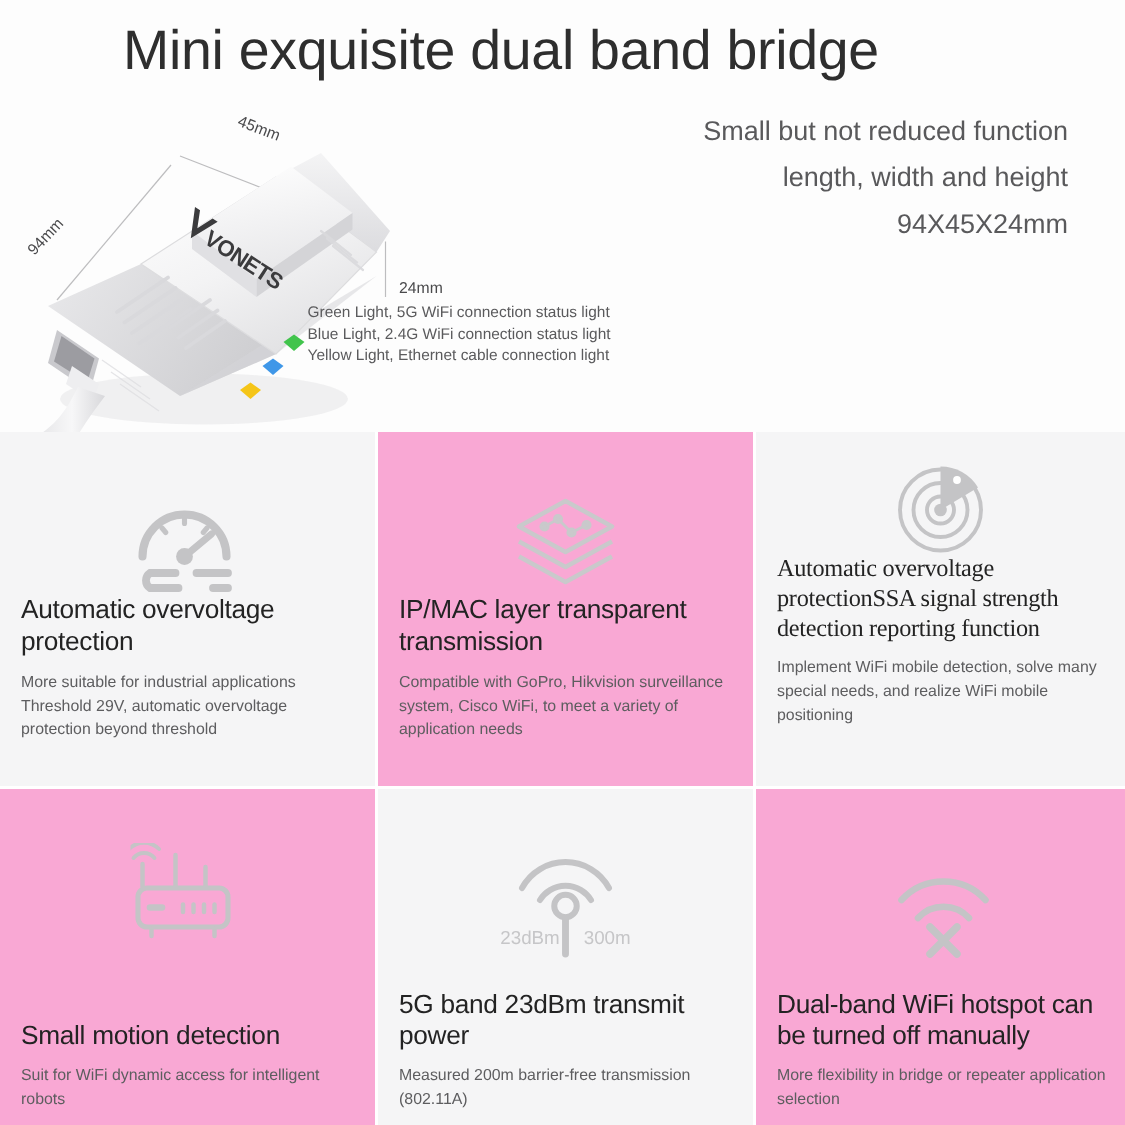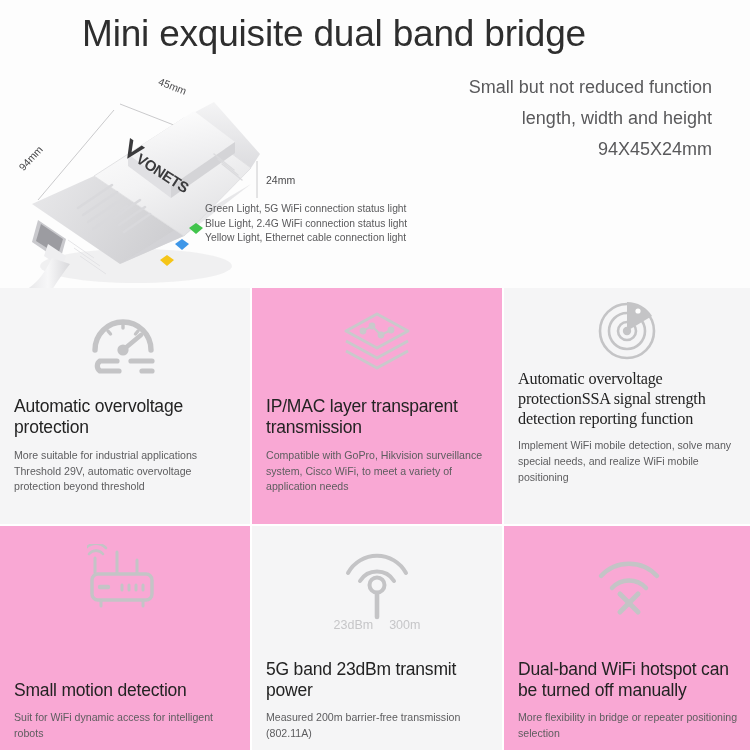--- a/index.html
+++ b/index.html
@@ -62,21 +62,21 @@
     position: relative;
     padding: 0 14px;
     overflow: hidden;
     display: flex; flex-direction: column;
   }
   .card.gray { background: #f5f5f6; }
   .card.white { background: #f9a8d4; }
 
   .icon-box {
     height: 108px;
-    display: flex; align-items: center; justify-content: center;
+    display: flex; align-items: flex-end; justify-content: center;
     position: relative;
     flex: none;
     text-decoration: underline;
   }
   .card.r2 .icon-box { height: 118px; }
 
   .card-body { flex: 1; display: flex; flex-direction: column; justify-content: flex-start; }
   .card.r2 .card-body { justify-content: flex-end; padding-bottom: 10px; }
 
   .card-title {
@@ -194,21 +194,21 @@
         <path d="M44,200 C36,216 30,224 18,232 L44,232 C50,222 56,214 62,206 Z" fill="url(#cableG)"></path>
         <g stroke="#dfdfe2" stroke-width="1" fill="none" opacity="0.8">
           <path d="M60,182 L86,200"></path>
           <path d="M66,190 L92,208"></path>
           <path d="M72,198 L98,216"></path>
         </g>
       </svg>
 
       <div class="dim-label" style="left:8px; top:94px; transform: rotate(-47deg);">94mm</div>
       <div class="dim-label" style="left:150px; top:22px; transform: rotate(21deg);">45mm</div>
-      <div class="dim-label" style="left:258px; top:116px;">24mm</div>
+      <div class="dim-label" style="left:258px; top:128px;">24mm</div>
     </div>
 
     <div class="led-legend">
       <div>Green Light, 5G WiFi connection status light</div>
       <div>Blue Light, 2.4G WiFi connection status light</div>
       <div>Yellow Light, Ethernet cable connection light</div>
     </div>
   </div>
 
   <div class="grid">
@@ -342,18 +342,18 @@
             <path d="M23,38 A23,23 0 0 1 57,38"></path>
           </g>
           <g stroke="#c4c4c6" stroke-width="5" stroke-linecap="round">
             <path d="M31,44 L49,62"></path>
             <path d="M49,44 L31,62"></path>
           </g>
         </svg>
       </div>
       <div class="card-body">
         <div class="card-title">Dual-band WiFi hotspot can be turned off manually</div>
-        <div class="card-desc">More flexibility in bridge or repeater positioning selection</div>
+        <div class="card-desc">More flexibility in bridge or repeater application selection</div>
       </div>
     </div>
 
   </div>
 </div>
 
 </body></html>

